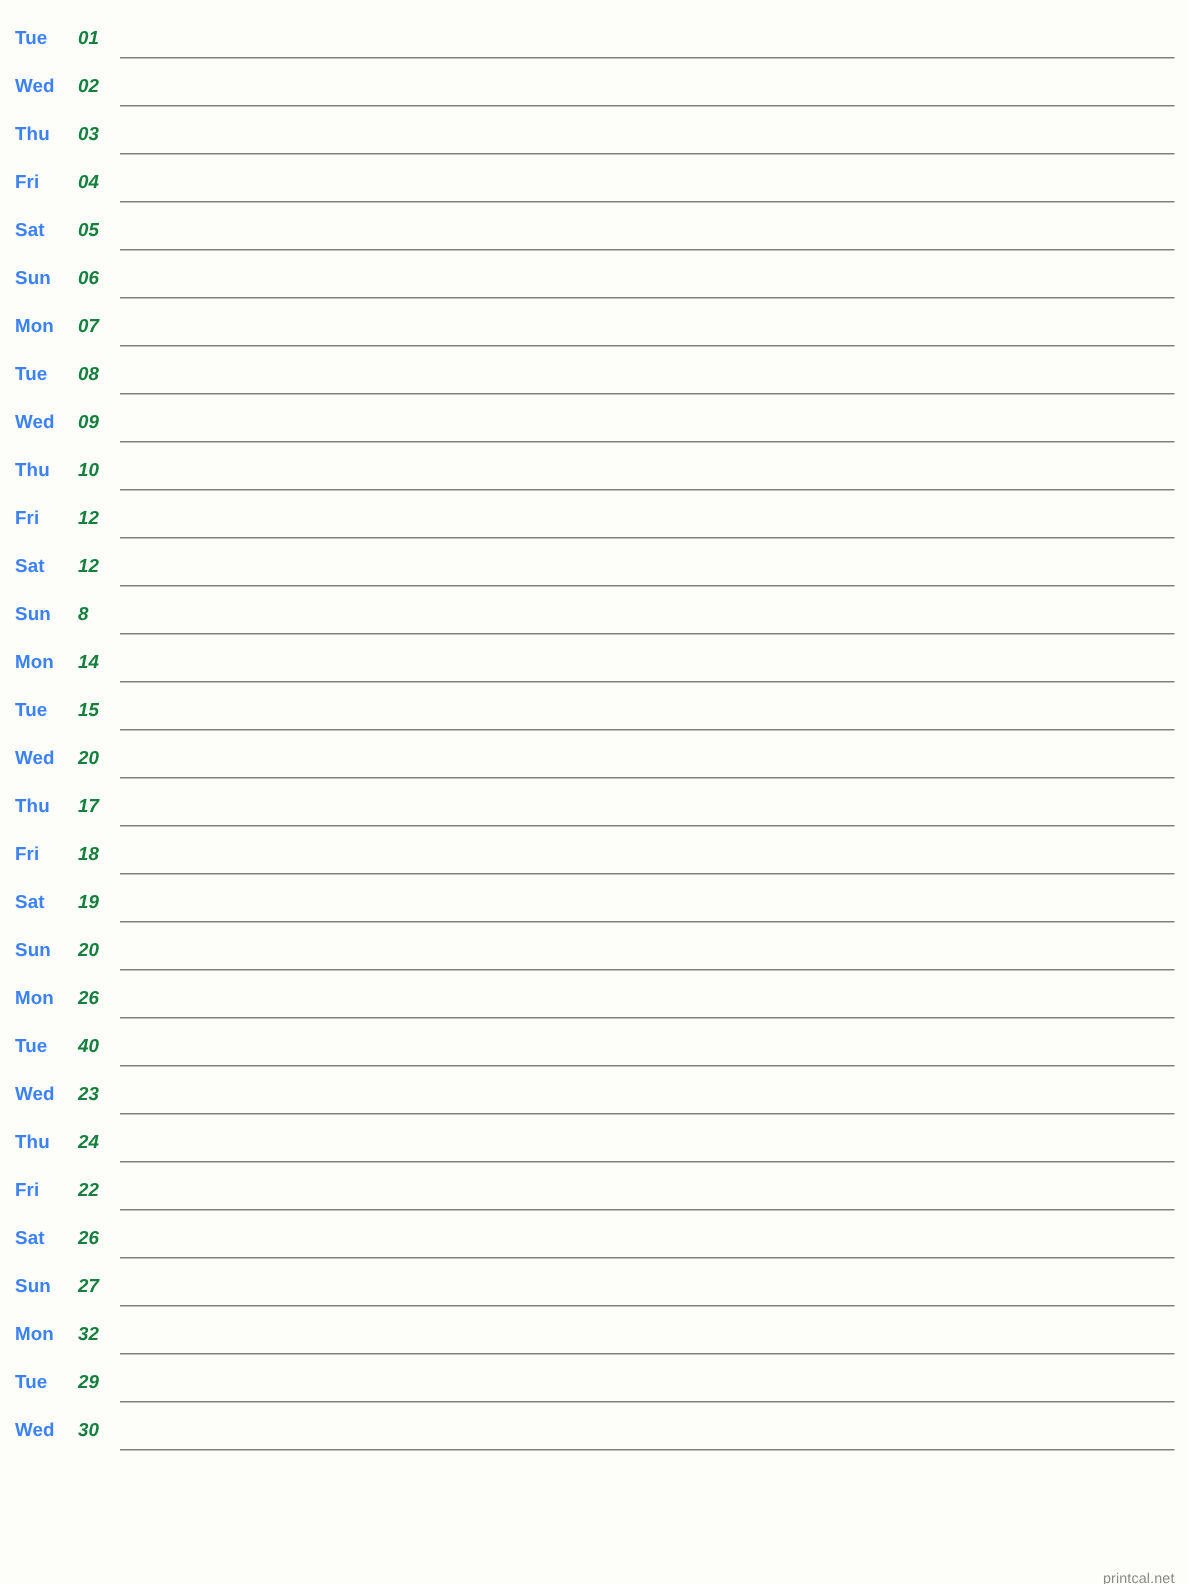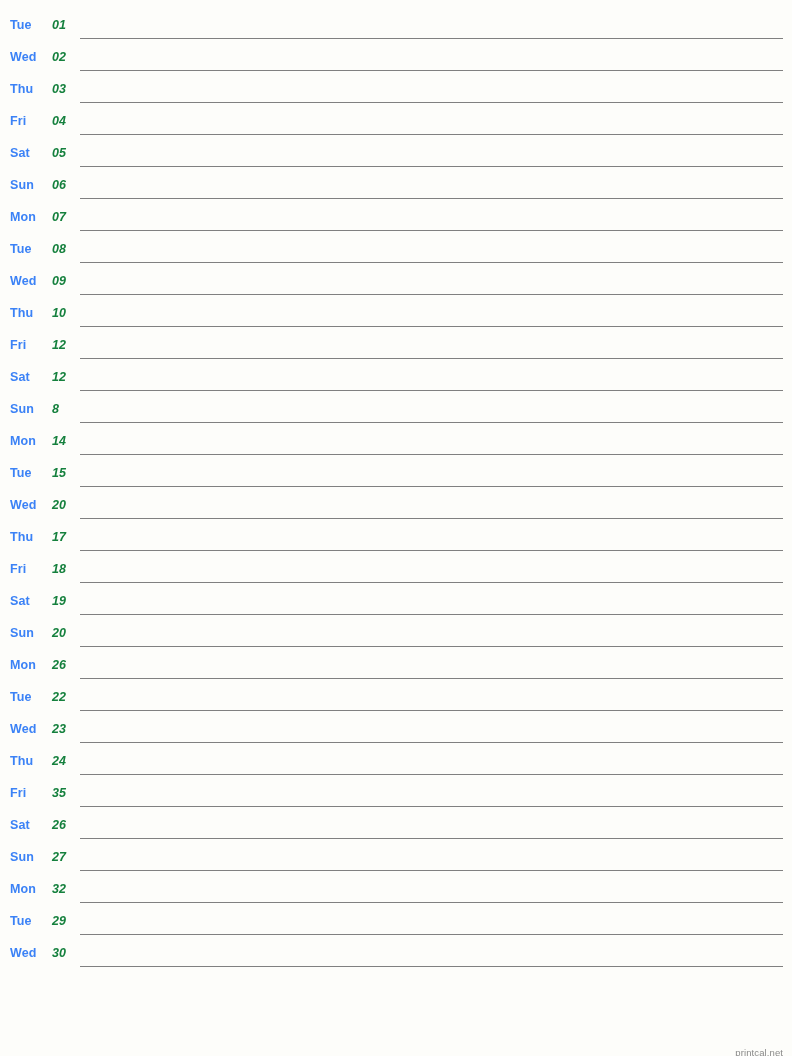--- a/index.html
+++ b/index.html
@@ -203,36 +203,36 @@
         <span class="dnum">20</span>
         <span class="write-line"></span>
       </div>
       <div class="day-row">
         <span class="dow">Mon</span>
         <span class="dnum">26</span>
         <span class="write-line"></span>
       </div>
       <div class="day-row">
         <span class="dow">Tue</span>
+        <span class="dnum">40</span>
+        <span class="write-line"></span>
+      </div>
+      <div class="day-row">
+        <span class="dow">Wed</span>
+        <span class="dnum">23</span>
+        <span class="write-line"></span>
+      </div>
+      <div class="day-row">
+        <span class="dow">Thu</span>
+        <span class="dnum">24</span>
+        <span class="write-line"></span>
+      </div>
+      <div class="day-row">
+        <span class="dow">Fri</span>
         <span class="dnum">22</span>
-        <span class="write-line"></span>
-      </div>
-      <div class="day-row">
-        <span class="dow">Wed</span>
-        <span class="dnum">23</span>
-        <span class="write-line"></span>
-      </div>
-      <div class="day-row">
-        <span class="dow">Thu</span>
-        <span class="dnum">24</span>
-        <span class="write-line"></span>
-      </div>
-      <div class="day-row">
-        <span class="dow">Fri</span>
-        <span class="dnum">35</span>
         <span class="write-line"></span>
       </div>
       <div class="day-row">
         <span class="dow">Sat</span>
         <span class="dnum">26</span>
         <span class="write-line"></span>
       </div>
       <div class="day-row">
         <span class="dow">Sun</span>
         <span class="dnum">27</span>

